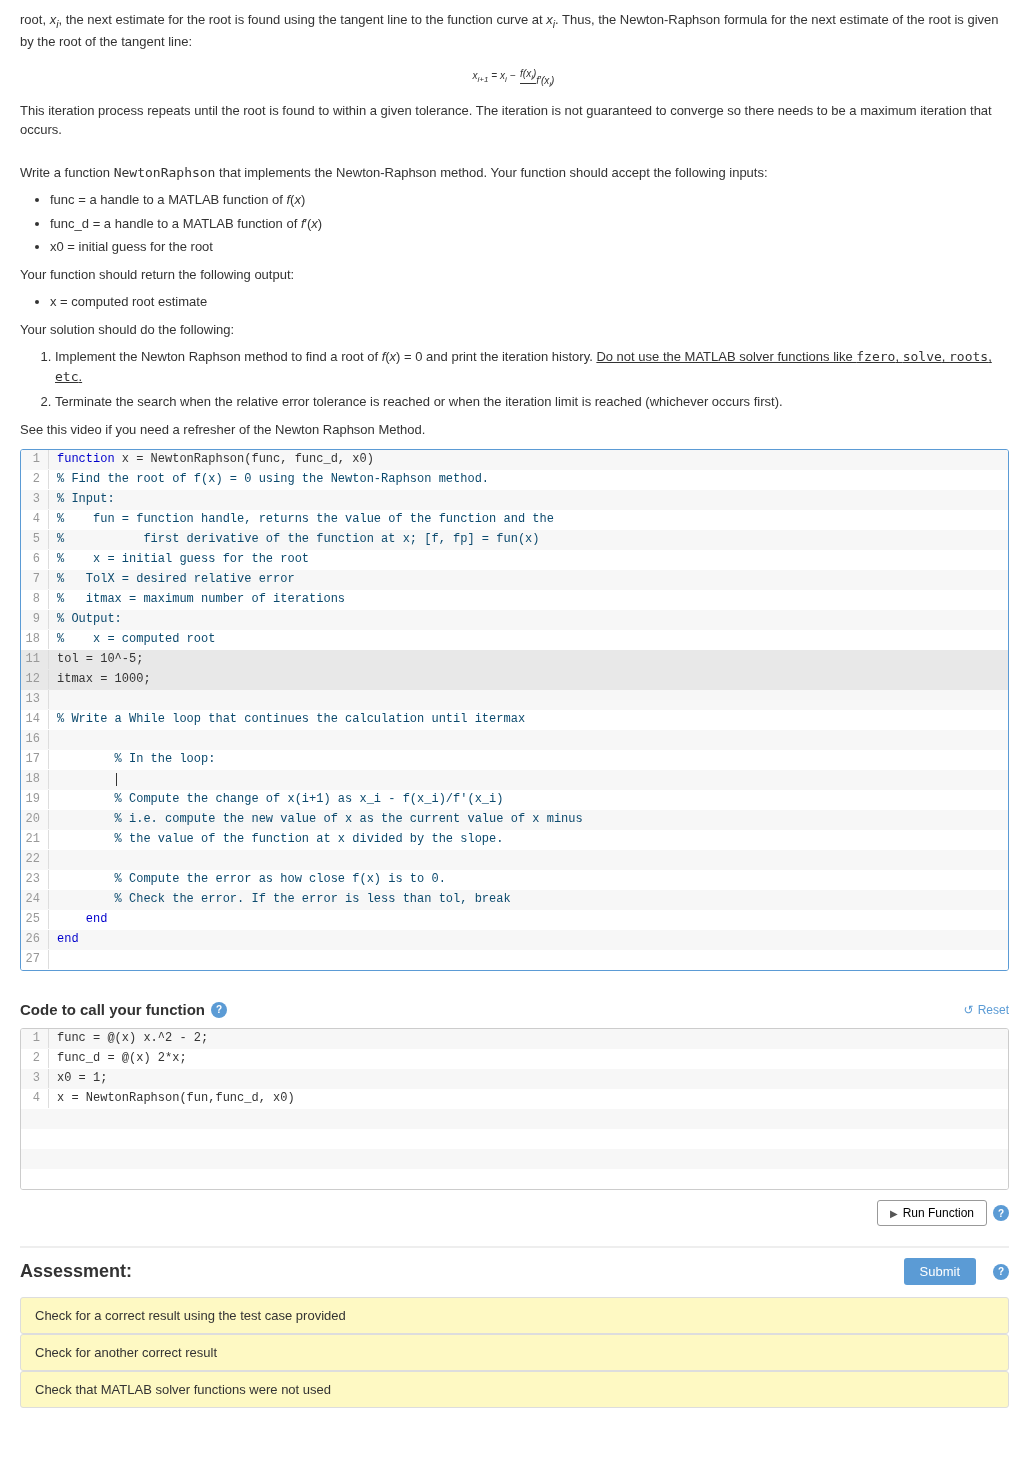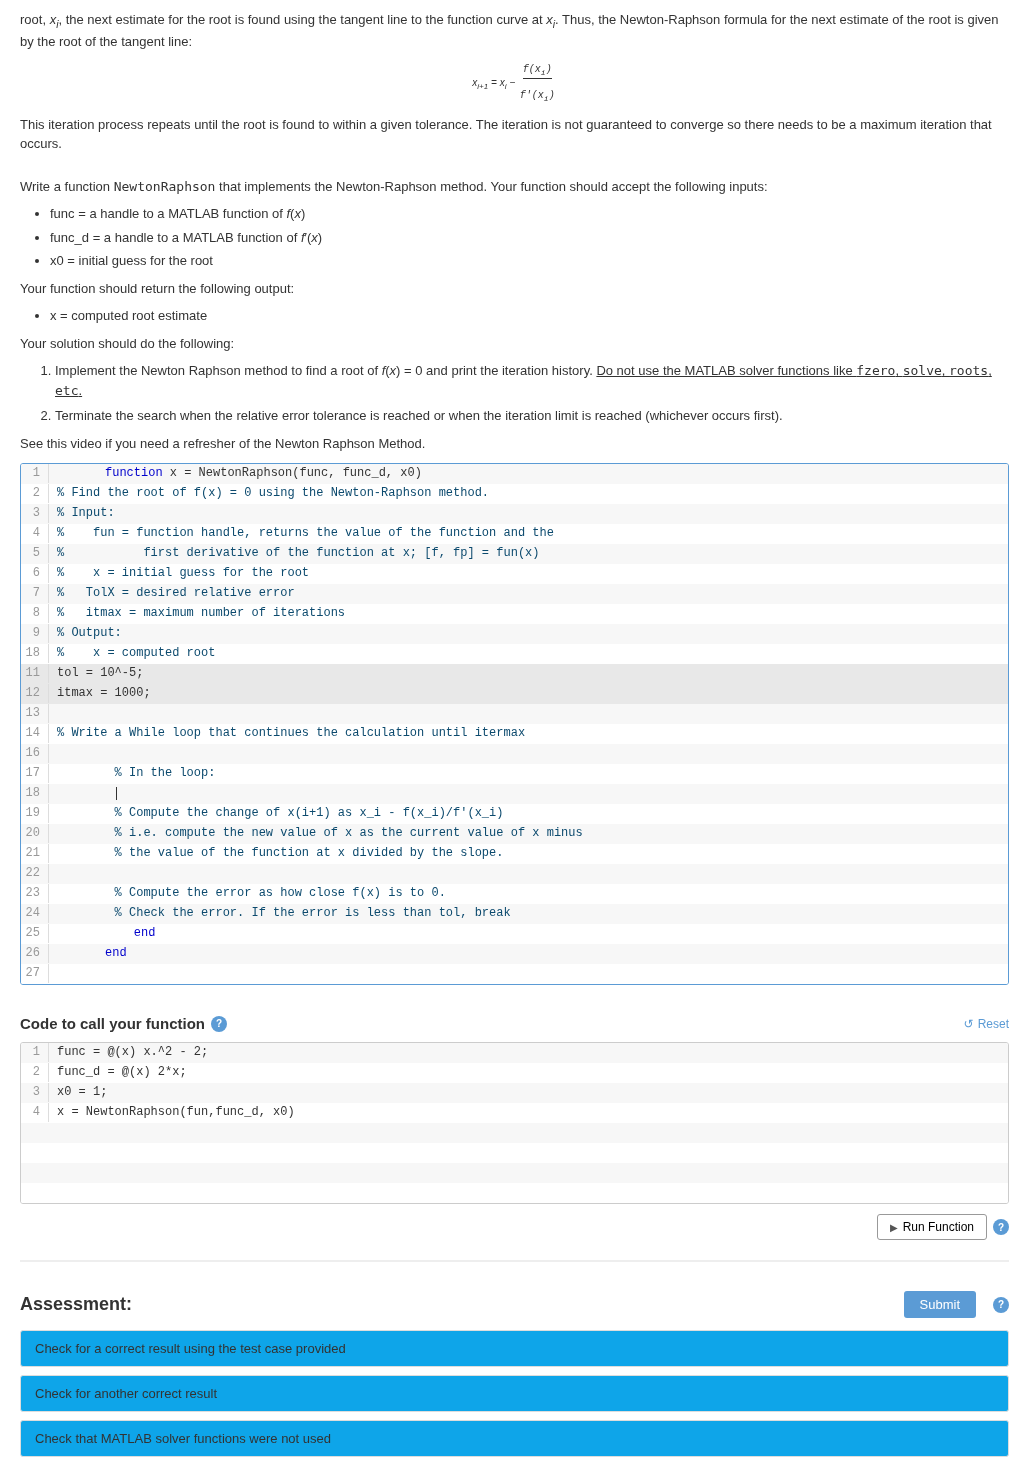--- a/index.html
+++ b/index.html
@@ -61,21 +61,21 @@
       border-right: 1px solid #ddd;
       margin-right: 8px;
       flex-shrink: 0;
     }
     .code-content {
       white-space: pre;
       flex: 1;
       color: #333;
     }
     .code-comment { color: #0c4a6e; }
-    .code-keyword { color: #0000cc; margin-left: 48px; }
+    .code-keyword { color: #0000cc; }
     .section-header {
       font-size: 15px;
       font-weight: bold;
       margin-top: 30px;
       margin-bottom: 4px;
       display: flex;
       align-items: center;
       justify-content: space-between;
     }
     .section-header-left {
@@ -124,21 +124,21 @@
       align-items: center;
       gap: 5px;
     }
     .play-icon {
       color: #555;
       font-size: 10px;
     }
     .assessment-section {
       margin-top: 20px;
       border-top: 2px solid #eee;
-      padding-top: 29px;
+      padding-top: 10px;
     }
     .assessment-header {
       display: flex;
       align-items: center;
       justify-content: space-between;
       margin-bottom: 12px;
     }
     .assessment-title {
       font-size: 18px;
       font-weight: bold;
@@ -154,31 +154,30 @@
       border: none;
       border-radius: 3px;
       padding: 6px 16px;
       font-size: 13px;
       cursor: pointer;
     }
     .check-item {
       border: 1px solid #ddd;
       border-radius: 3px;
       padding: 10px 14px;
-      margin-bottom: 8px;
+      margin-bottom: 0;
       font-size: 13px;
-      background: #0ea5e9;
+      background: #fef9c3;
     }
     .math-frac {
       display: inline-flex;
-      flex-direction: column;
+      flex-direction: row;
       align-items: center;
       vertical-align: middle;
       margin: 0 2px;
-      font-family: Liberation Mono, monospace;
     }
     .math-frac .num {
       border-bottom: 1px solid #333;
       padding-bottom: 1px;
       font-style: italic;
     }
     .math-frac .den {
       padding-top: 11px;
       font-style: italic;
     }

